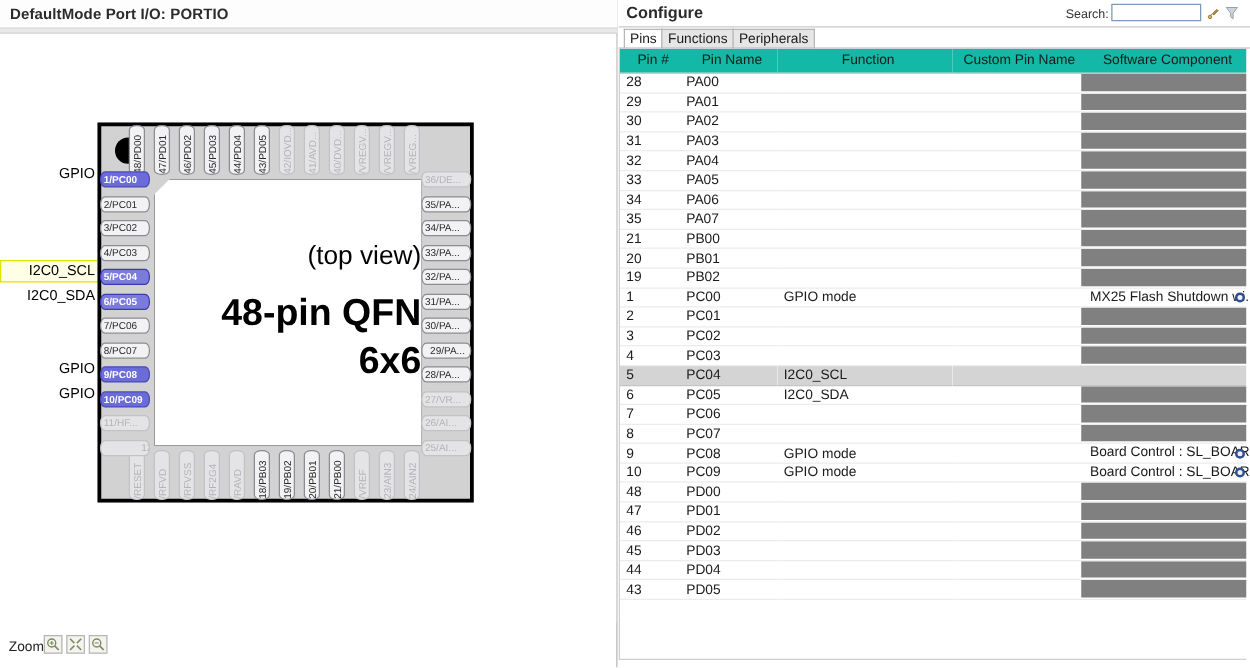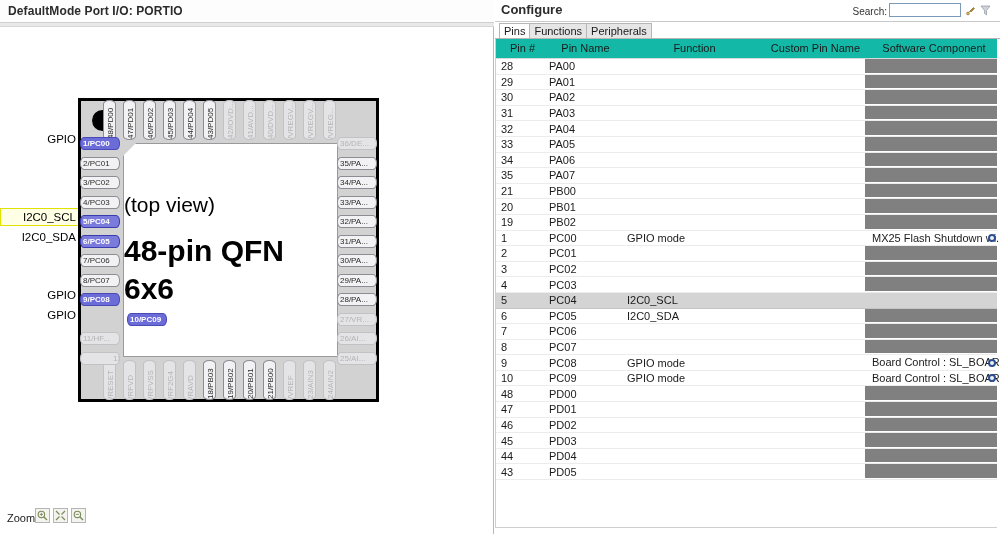--- a/index.html
+++ b/index.html
@@ -62,21 +62,21 @@
     background: #ffffff;
     border: 1px solid #9a9a9a;
     box-sizing: border-box;
     clip-path: polygon(13px 0, 100% 0, 100% 100%, 0 100%, 0 13px);
   }
   #chip-dot {
     position: absolute; left: 11px; top: 9px;
     width: 21px; height: 21px; border-radius: 50%;
     background: #000000;
   }
-  .chip-text { position: absolute; width: 100%; text-align: left; color: #000; }
+  .chip-text { position: absolute; width: 100%; text-align: right; color: #000; }
   #txt-topview { top: 49px; font-size: 21px; }
   #txt-part    { top: 90px; font-size: 30px; font-weight: bold; }
   #txt-size    { top: 128px; font-size: 30px; font-weight: bold; }
   #txt-vss     { top: 185px; font-size: 21px; }
 
   
   .pin {
     position: absolute;
     box-sizing: border-box;
     border: 1px solid #8c8c93;
@@ -336,33 +336,33 @@
         <div id="pins-left">
             <div class="pin h active" style="left: -1px; top: 36px;">1/PC00</div>
             <div class="pin h" style="left: -1px; top: 55.5px;">2/PC01</div>
             <div class="pin h" style="left: -1px; top: 75px;">3/PC02</div>
             <div class="pin h" style="left: -1px; top: 94.5px;">4/PC03</div>
             <div class="pin h sel" style="left: -1px; top: 114px;">5/PC04</div>
             <div class="pin h sel" style="left: -1px; top: 133.5px;">6/PC05</div>
             <div class="pin h" style="left: -1px; top: 153px;">7/PC06</div>
             <div class="pin h" style="left: -1px; top: 172.5px;">8/PC07</div>
             <div class="pin h active" style="left: -1px; top: 192px;">9/PC08</div>
-            <div class="pin h active" style="left: -1px; top: 211.5px; margin-left: 47px;">10/PC09</div>
+            <div class="pin h active" style="left: -1px; top: 211.5px;">10/PC09</div>
             <div class="pin h dim" style="left: -1px; top: 231px;">11/HF...</div>
             <div class="pin h dim" style="left: -1px; top: 250.5px; padding-left: 32px;">12/HF...</div>
           </div>
         <div id="pins-right">
             <div class="pin h dim" style="right: -1px; top: 36px;">36/DE...</div>
             <div class="pin h" style="right: -1px; top: 55.5px;">35/PA...</div>
             <div class="pin h" style="right: -1px; top: 75px;">34/PA...</div>
             <div class="pin h" style="right: -1px; top: 94.5px;">33/PA...</div>
             <div class="pin h" style="right: -1px; top: 114px;">32/PA...</div>
             <div class="pin h" style="right: -1px; top: 133.5px;">31/PA...</div>
             <div class="pin h" style="right: -1px; top: 153px;">30/PA...</div>
-            <div class="pin h" style="right: -1px; top: 172.5px;">29/PA...</div>
+            <div class="pin h" style="right: -1px; top: 172.5px; text-align: center;">29/PA...</div>
             <div class="pin h" style="right: -1px; top: 192px;">28/PA...</div>
             <div class="pin h dim" style="right: -1px; top: 211.5px;">27/VR...</div>
             <div class="pin h dim" style="right: -1px; top: 231px;">26/AI...</div>
             <div class="pin h dim" style="right: -1px; top: 250.5px;">25/AI...</div>
           </div>
       </div>
 
       <div id="ext-labels">
           <div class="pinlabel" style="right: 417px; top: 105px;">GPIO</div>
           <div class="pinlabel" style="right: 417px; top: 183px;">I2C0_SCL</div>

